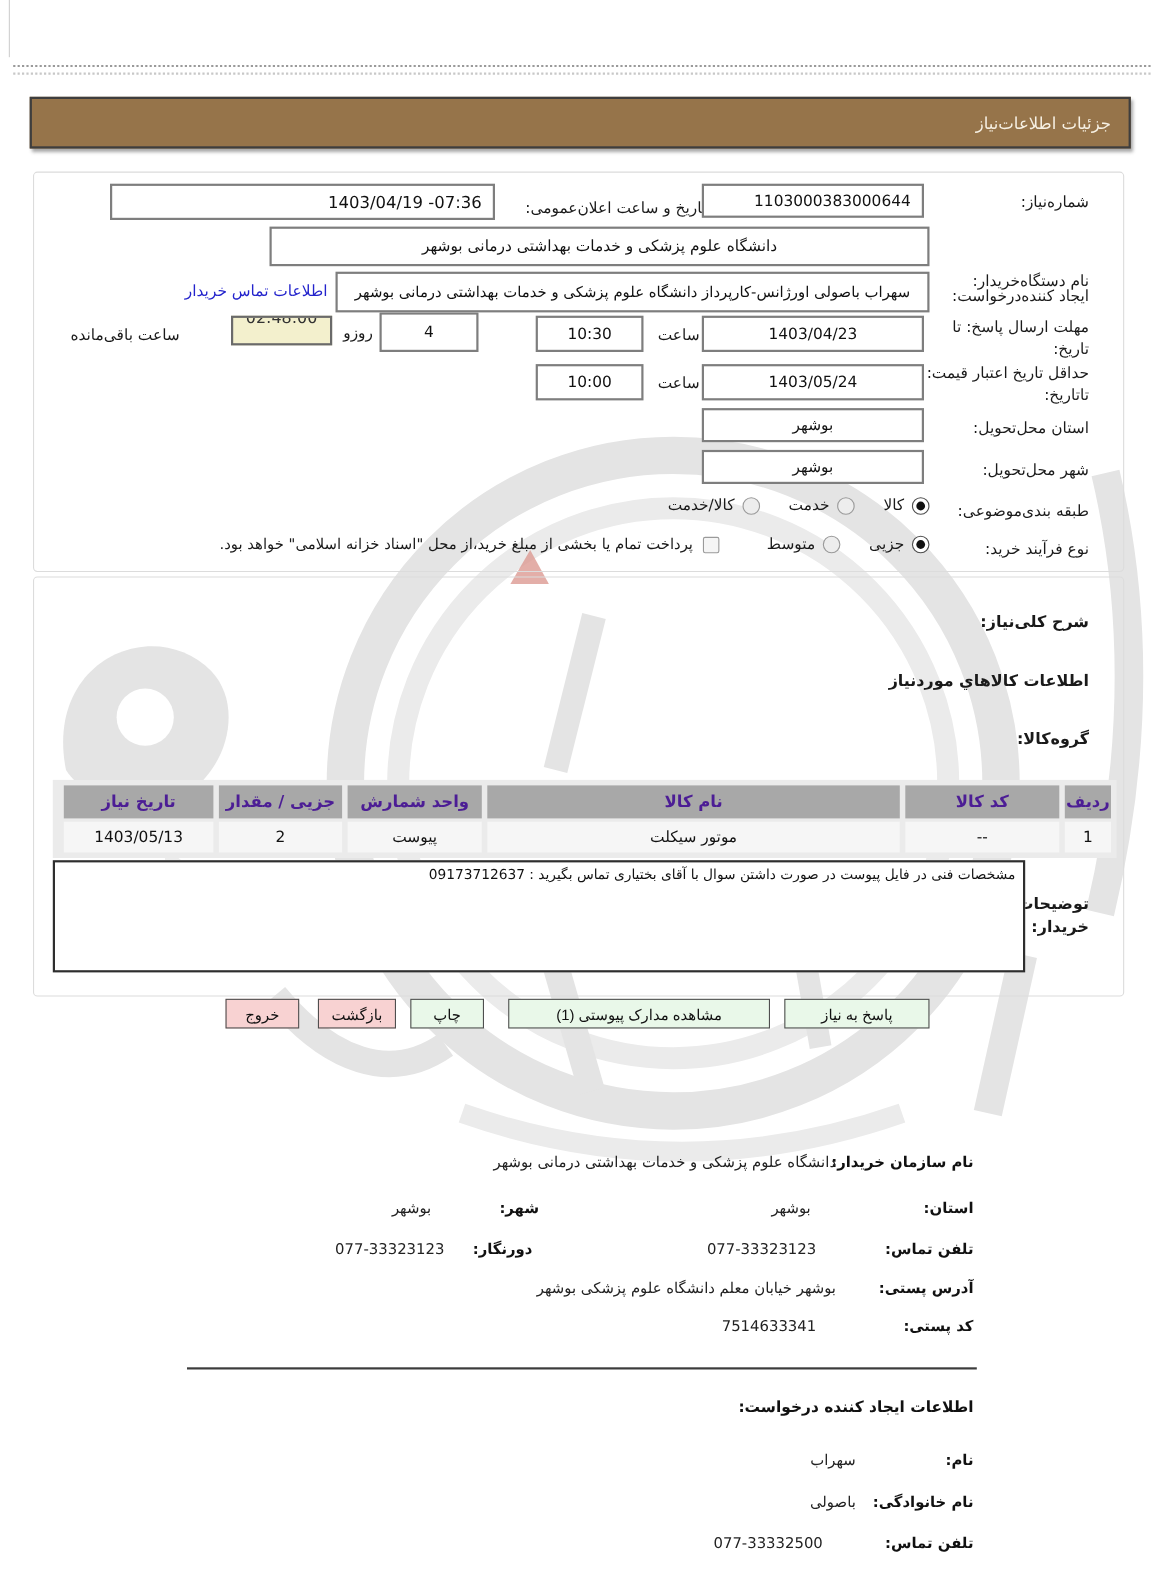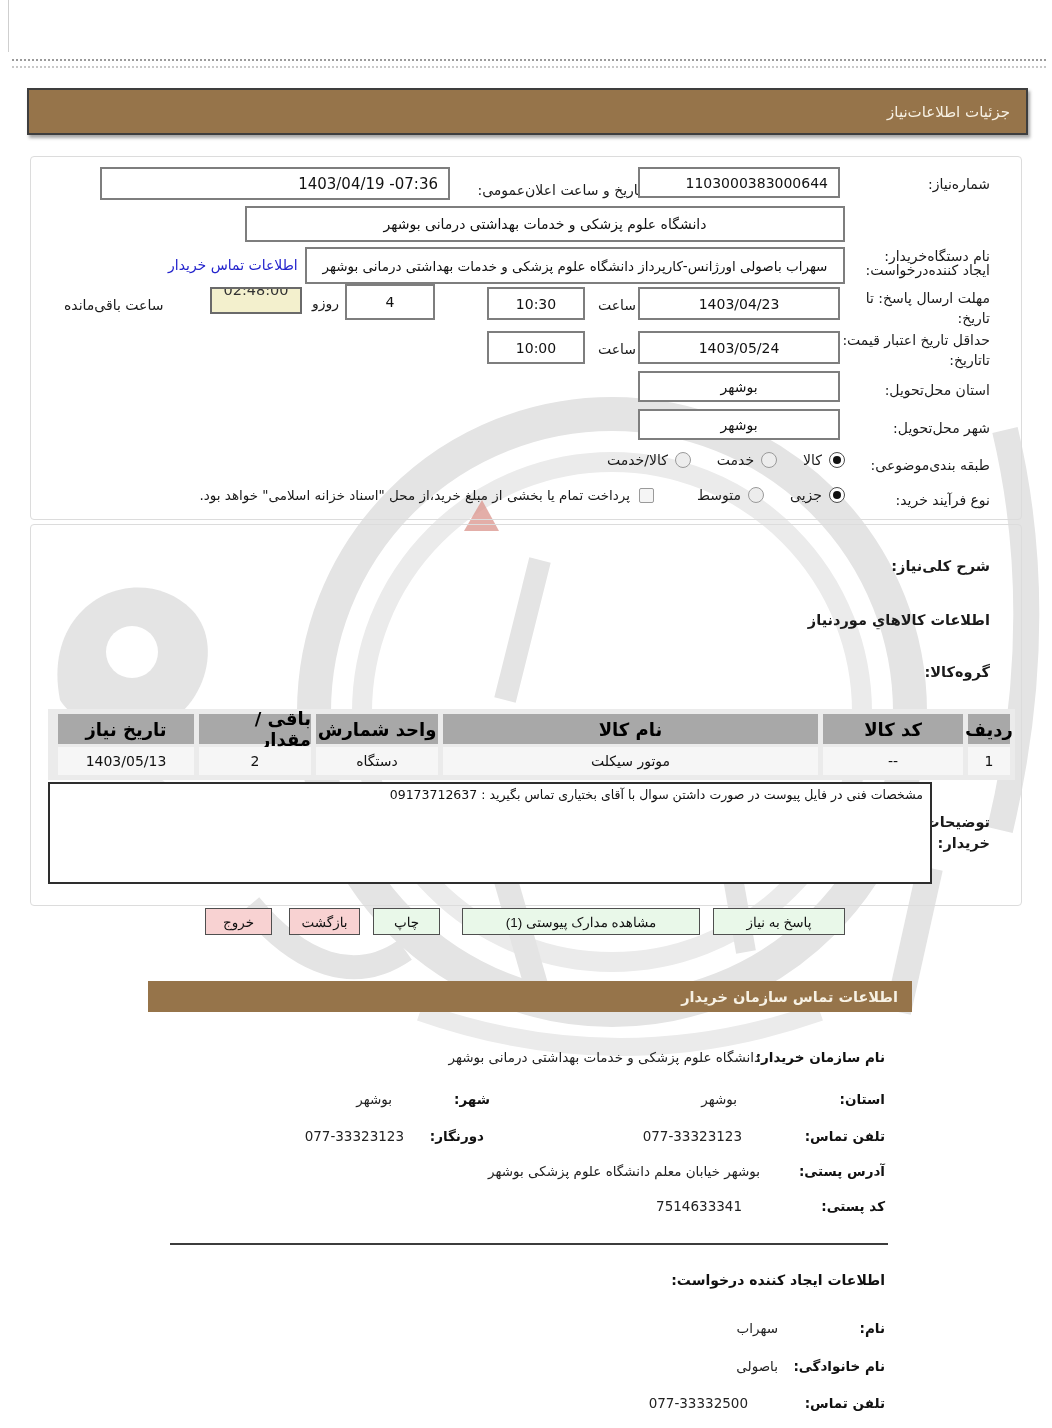--- a/index.html
+++ b/index.html
@@ -27,21 +27,21 @@
   .optitem{display:flex;align-items:center;gap:7px;}
   .ta{position:absolute;background:#fff;border:1px solid #4a4a4a;font-size:12.5px;color:#111;
       padding:2px 7px;box-sizing:border-box;text-align:right;line-height:1.4;z-index:2;overflow:hidden;}
   .btn{position:absolute;height:27px;border:1px solid #4f4f4f;font-size:13.5px;color:#111;
        display:flex;align-items:center;justify-content:center;box-sizing:border-box;z-index:2;cursor:pointer;}
   .btn.green{background:#e9f8e9;}
   .btn.pink{background:#f8d2d2;}
   .tablewrap{position:absolute;left:48px;top:709px;width:967px;background:#ebebeb;padding:5px;
              box-sizing:border-box;z-index:2;}
   .trow{display:flex;direction:rtl;gap:5px;}
-  .th{background:#a8a8a8;color:#000000;font-weight:bold;font-size:18px;height:30px;
+  .th{background:#a8a8a8;color:#4c1d95;font-weight:bold;font-size:15px;height:30px;
       display:flex;align-items:center;justify-content:center;flex:none;}
   .td{background:#f6f6f6;color:#111;font-size:14px;height:28px;
       display:flex;align-items:center;justify-content:center;flex:none;}
   .c0{width:42px;}  .c1{width:140px;} .c2{width:375px;} .c3{width:122px;} .c4{width:112px;} .c5{width:136px;}
   .ctlabel{position:absolute;font-size:13.5px;font-weight:bold;color:#111;z-index:2;}
   .ctval{position:absolute;font-size:13.5px;color:#222;z-index:2;}
   .countdown{position:absolute;left:210px;top:287px;width:92px;height:27px;background:#f3f0cd;
              border:2px solid #6a6a6a;box-sizing:border-box;overflow:hidden;text-align:center;z-index:2;}
   .countdown span{display:block;margin-top:-7px;font-size:14.5px;direction:ltr;color:#333;}
   .link{position:absolute;color:#2323cc;font-size:14px;z-index:3;cursor:pointer;}
@@ -158,45 +158,42 @@
   <div class="lbl bold" style="right:62px;top:610px;font-size:14.5px;">اطلاعات کالاهاي موردنیاز</div>
 
   <div class="lbl bold" style="right:62px;top:662px;font-size:14.5px;">گروه‌کالا:</div>
 
   <div class="tablewrap">
     <div class="trow">
       <div class="th c0">ردیف</div>
       <div class="th c1">کد کالا</div>
       <div class="th c2">نام کالا</div>
       <div class="th c3">واحد شمارش</div>
-      <div class="th c4">باقی / مقدار</div>
+      <div class="th c4">جزیی / مقدار</div>
       <div class="th c5">تاریخ نیاز</div>
     </div>
     <div class="trow" style="margin-top:3px;">
       <div class="td c0">1</div>
       <div class="td c1">--</div>
       <div class="td c2">موتور سیکلت</div>
-      <div class="td c3">دستگاه</div>
+      <div class="td c3">پیوست</div>
       <div class="td c4">2</div>
       <div class="td c5 ltr">1403/05/13</div>
     </div>
   </div>
 
   <div class="ta" style="left:48px;top:782px;width:884px;height:102px;border-width:2px;border-color:#2e2e2e;">مشخصات فنی در فایل پیوست در صورت داشتن سوال با آقای بختیاری تماس بگیرید : 09173712637</div>
   <div class="lbl bold" style="right:62px;top:812px;width:82px;font-size:14.5px;">توضیحات خریدار:</div>
 
   <button class="btn green" style="left:713px;top:908px;width:132px;">پاسخ به نیاز</button>
   <button class="btn green" style="left:462px;top:908px;width:238px;">مشاهده مدارک پیوستی (1)</button>
   <button class="btn green" style="left:373px;top:908px;width:67px;">چاپ</button>
   <button class="btn pink" style="left:289px;top:908px;width:71px;">بازگشت</button>
   <button class="btn pink" style="left:205px;top:908px;width:67px;">خروج</button>
 
-  <div class="hdrbar hdr2">
-    <span>اطلاعات تماس سازمان خریدار</span>
-  </div>
 
   <div class="ctlabel" style="right:167px;top:1049px;">نام سازمان خریدار:</div>
   <div class="ctval" style="right:292px;top:1049px;">دانشگاه علوم پزشکی و خدمات بهداشتی درمانی بوشهر</div>
 
   <div class="ctlabel" style="right:167px;top:1091px;">استان:</div>
   <div class="ctval" style="right:315px;top:1091px;">بوشهر</div>
   <div class="ctlabel" style="right:562px;top:1091px;">شهر:</div>
   <div class="ctval" style="right:660px;top:1091px;">بوشهر</div>
 
   <div class="ctlabel" style="right:167px;top:1128px;">تلفن تماس:</div>

